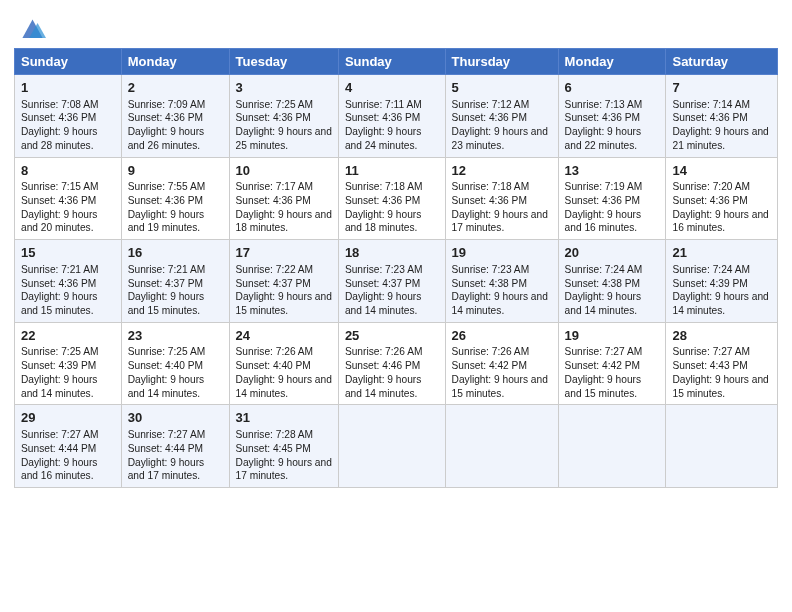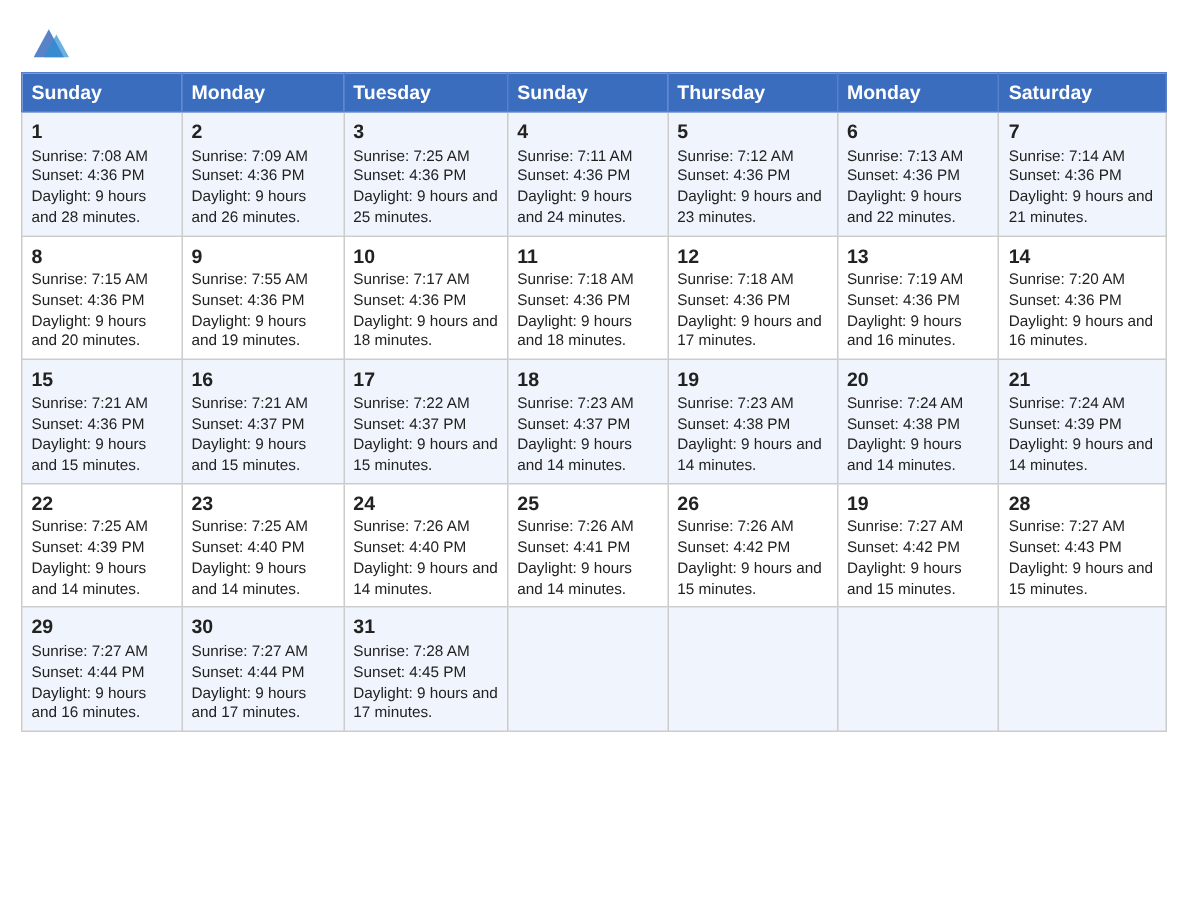--- a/index.html
+++ b/index.html
@@ -145,21 +145,21 @@
           <td><span class="day-num">17</span><span>Sunrise: 7:22 AM</span><br><span>Sunset: 4:37 PM</span><br><span>Daylight: 9 hours and 15 minutes.</span></td>
           <td><span class="day-num">18</span><span>Sunrise: 7:23 AM</span><br><span>Sunset: 4:37 PM</span><br><span>Daylight: 9 hours and 14 minutes.</span></td>
           <td><span class="day-num">19</span><span>Sunrise: 7:23 AM</span><br><span>Sunset: 4:38 PM</span><br><span>Daylight: 9 hours and 14 minutes.</span></td>
           <td><span class="day-num">20</span><span>Sunrise: 7:24 AM</span><br><span>Sunset: 4:38 PM</span><br><span>Daylight: 9 hours and 14 minutes.</span></td>
           <td><span class="day-num">21</span><span>Sunrise: 7:24 AM</span><br><span>Sunset: 4:39 PM</span><br><span>Daylight: 9 hours and 14 minutes.</span></td>
         </tr>
         <tr>
           <td><span class="day-num">22</span><span>Sunrise: 7:25 AM</span><br><span>Sunset: 4:39 PM</span><br><span>Daylight: 9 hours and 14 minutes.</span></td>
           <td><span class="day-num">23</span><span>Sunrise: 7:25 AM</span><br><span>Sunset: 4:40 PM</span><br><span>Daylight: 9 hours and 14 minutes.</span></td>
           <td><span class="day-num">24</span><span>Sunrise: 7:26 AM</span><br><span>Sunset: 4:40 PM</span><br><span>Daylight: 9 hours and 14 minutes.</span></td>
-          <td><span class="day-num">25</span><span>Sunrise: 7:26 AM</span><br><span>Sunset: 4:41 PM</span><br><span>Daylight: 9 hours and 14 minutes.</span></td>
+          <td><span class="day-num">25</span><span>Sunrise: 7:26 AM</span><br><span>Sunset: 4:46 PM</span><br><span>Daylight: 9 hours and 14 minutes.</span></td>
           <td><span class="day-num">26</span><span>Sunrise: 7:26 AM</span><br><span>Sunset: 4:42 PM</span><br><span>Daylight: 9 hours and 15 minutes.</span></td>
           <td><span class="day-num">19</span><span>Sunrise: 7:27 AM</span><br><span>Sunset: 4:42 PM</span><br><span>Daylight: 9 hours and 15 minutes.</span></td>
           <td><span class="day-num">28</span><span>Sunrise: 7:27 AM</span><br><span>Sunset: 4:43 PM</span><br><span>Daylight: 9 hours and 15 minutes.</span></td>
         </tr>
         <tr>
           <td><span class="day-num">29</span><span>Sunrise: 7:27 AM</span><br><span>Sunset: 4:44 PM</span><br><span>Daylight: 9 hours and 16 minutes.</span></td>
           <td><span class="day-num">30</span><span>Sunrise: 7:27 AM</span><br><span>Sunset: 4:44 PM</span><br><span>Daylight: 9 hours and 17 minutes.</span></td>
           <td><span class="day-num">31</span><span>Sunrise: 7:28 AM</span><br><span>Sunset: 4:45 PM</span><br><span>Daylight: 9 hours and 17 minutes.</span></td>
           <td class="empty-cell">&nbsp;</td>
           <td class="empty-cell">&nbsp;</td>

